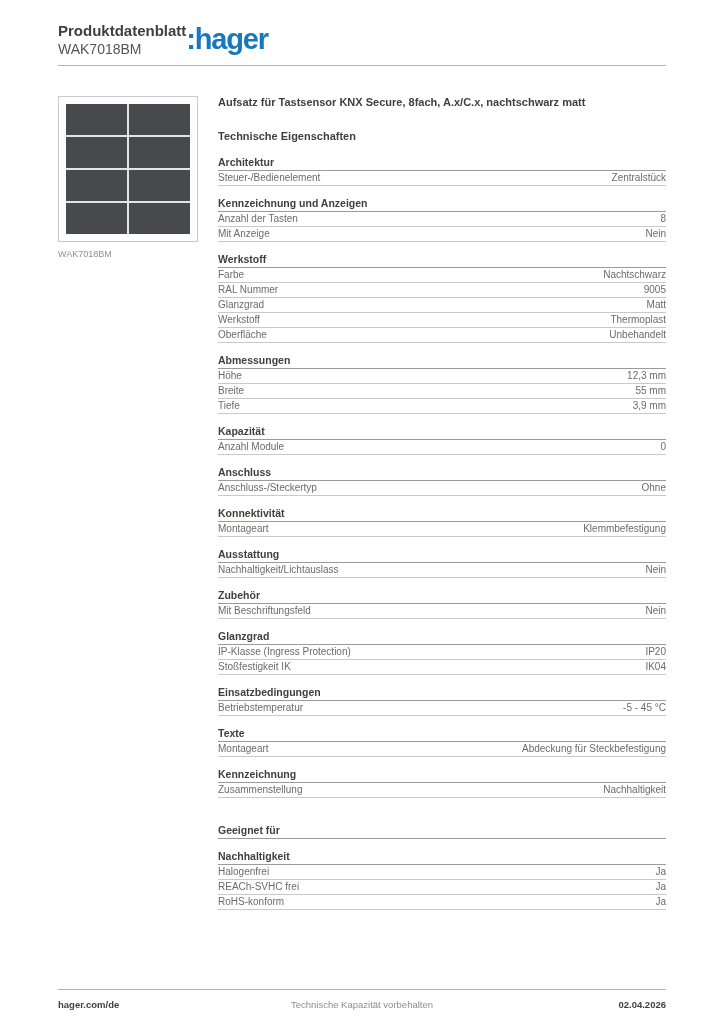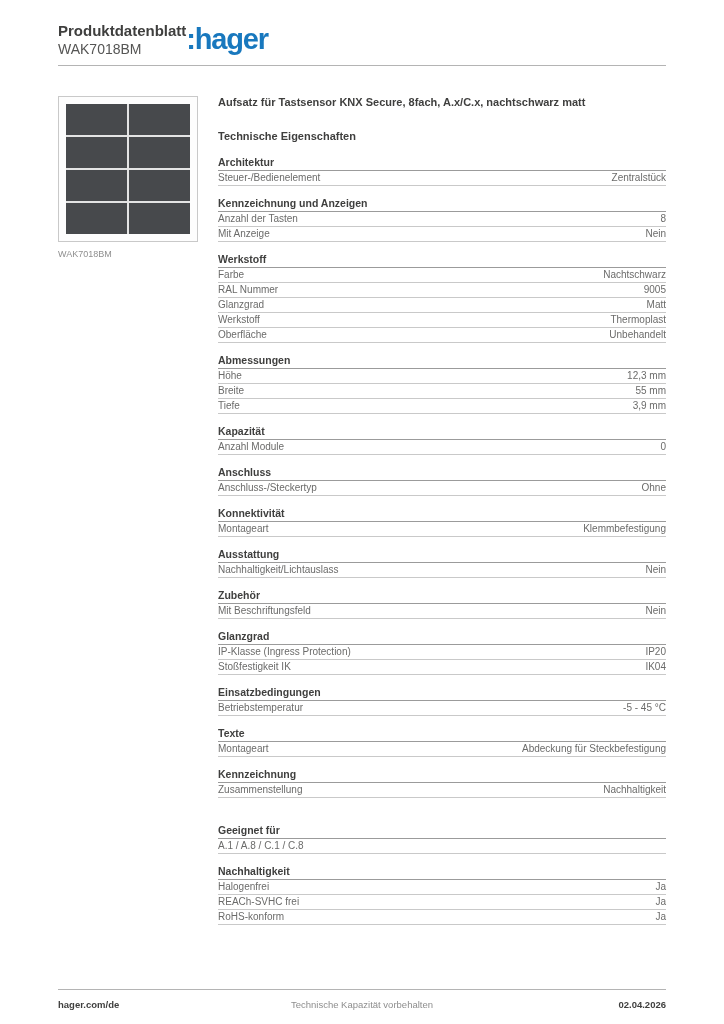--- a/index.html
+++ b/index.html
@@ -236,24 +236,20 @@
         </section>
         <section class="section">
           <h3 class="section-title">Kennzeichnung</h3>
           <div class="spec-row">
             <span class="spec-label">Zusammenstellung</span>
             <span class="spec-value">Nachhaltigkeit</span>
           </div>
         </section>
         <section class="section gap-before">
           <h3 class="section-title">Geeignet für</h3>
-          <div class="spec-row">
-            <span class="spec-label">A.1 / A.8 / C.1 / C.8</span>
-            <span class="spec-value"></span>
-          </div>
         </section>
         <section class="section">
           <h3 class="section-title">Nachhaltigkeit</h3>
           <div class="spec-row">
             <span class="spec-label">Halogenfrei</span>
             <span class="spec-value">Ja</span>
           </div>
           <div class="spec-row">
             <span class="spec-label">REACh-SVHC frei</span>
             <span class="spec-value">Ja</span>

